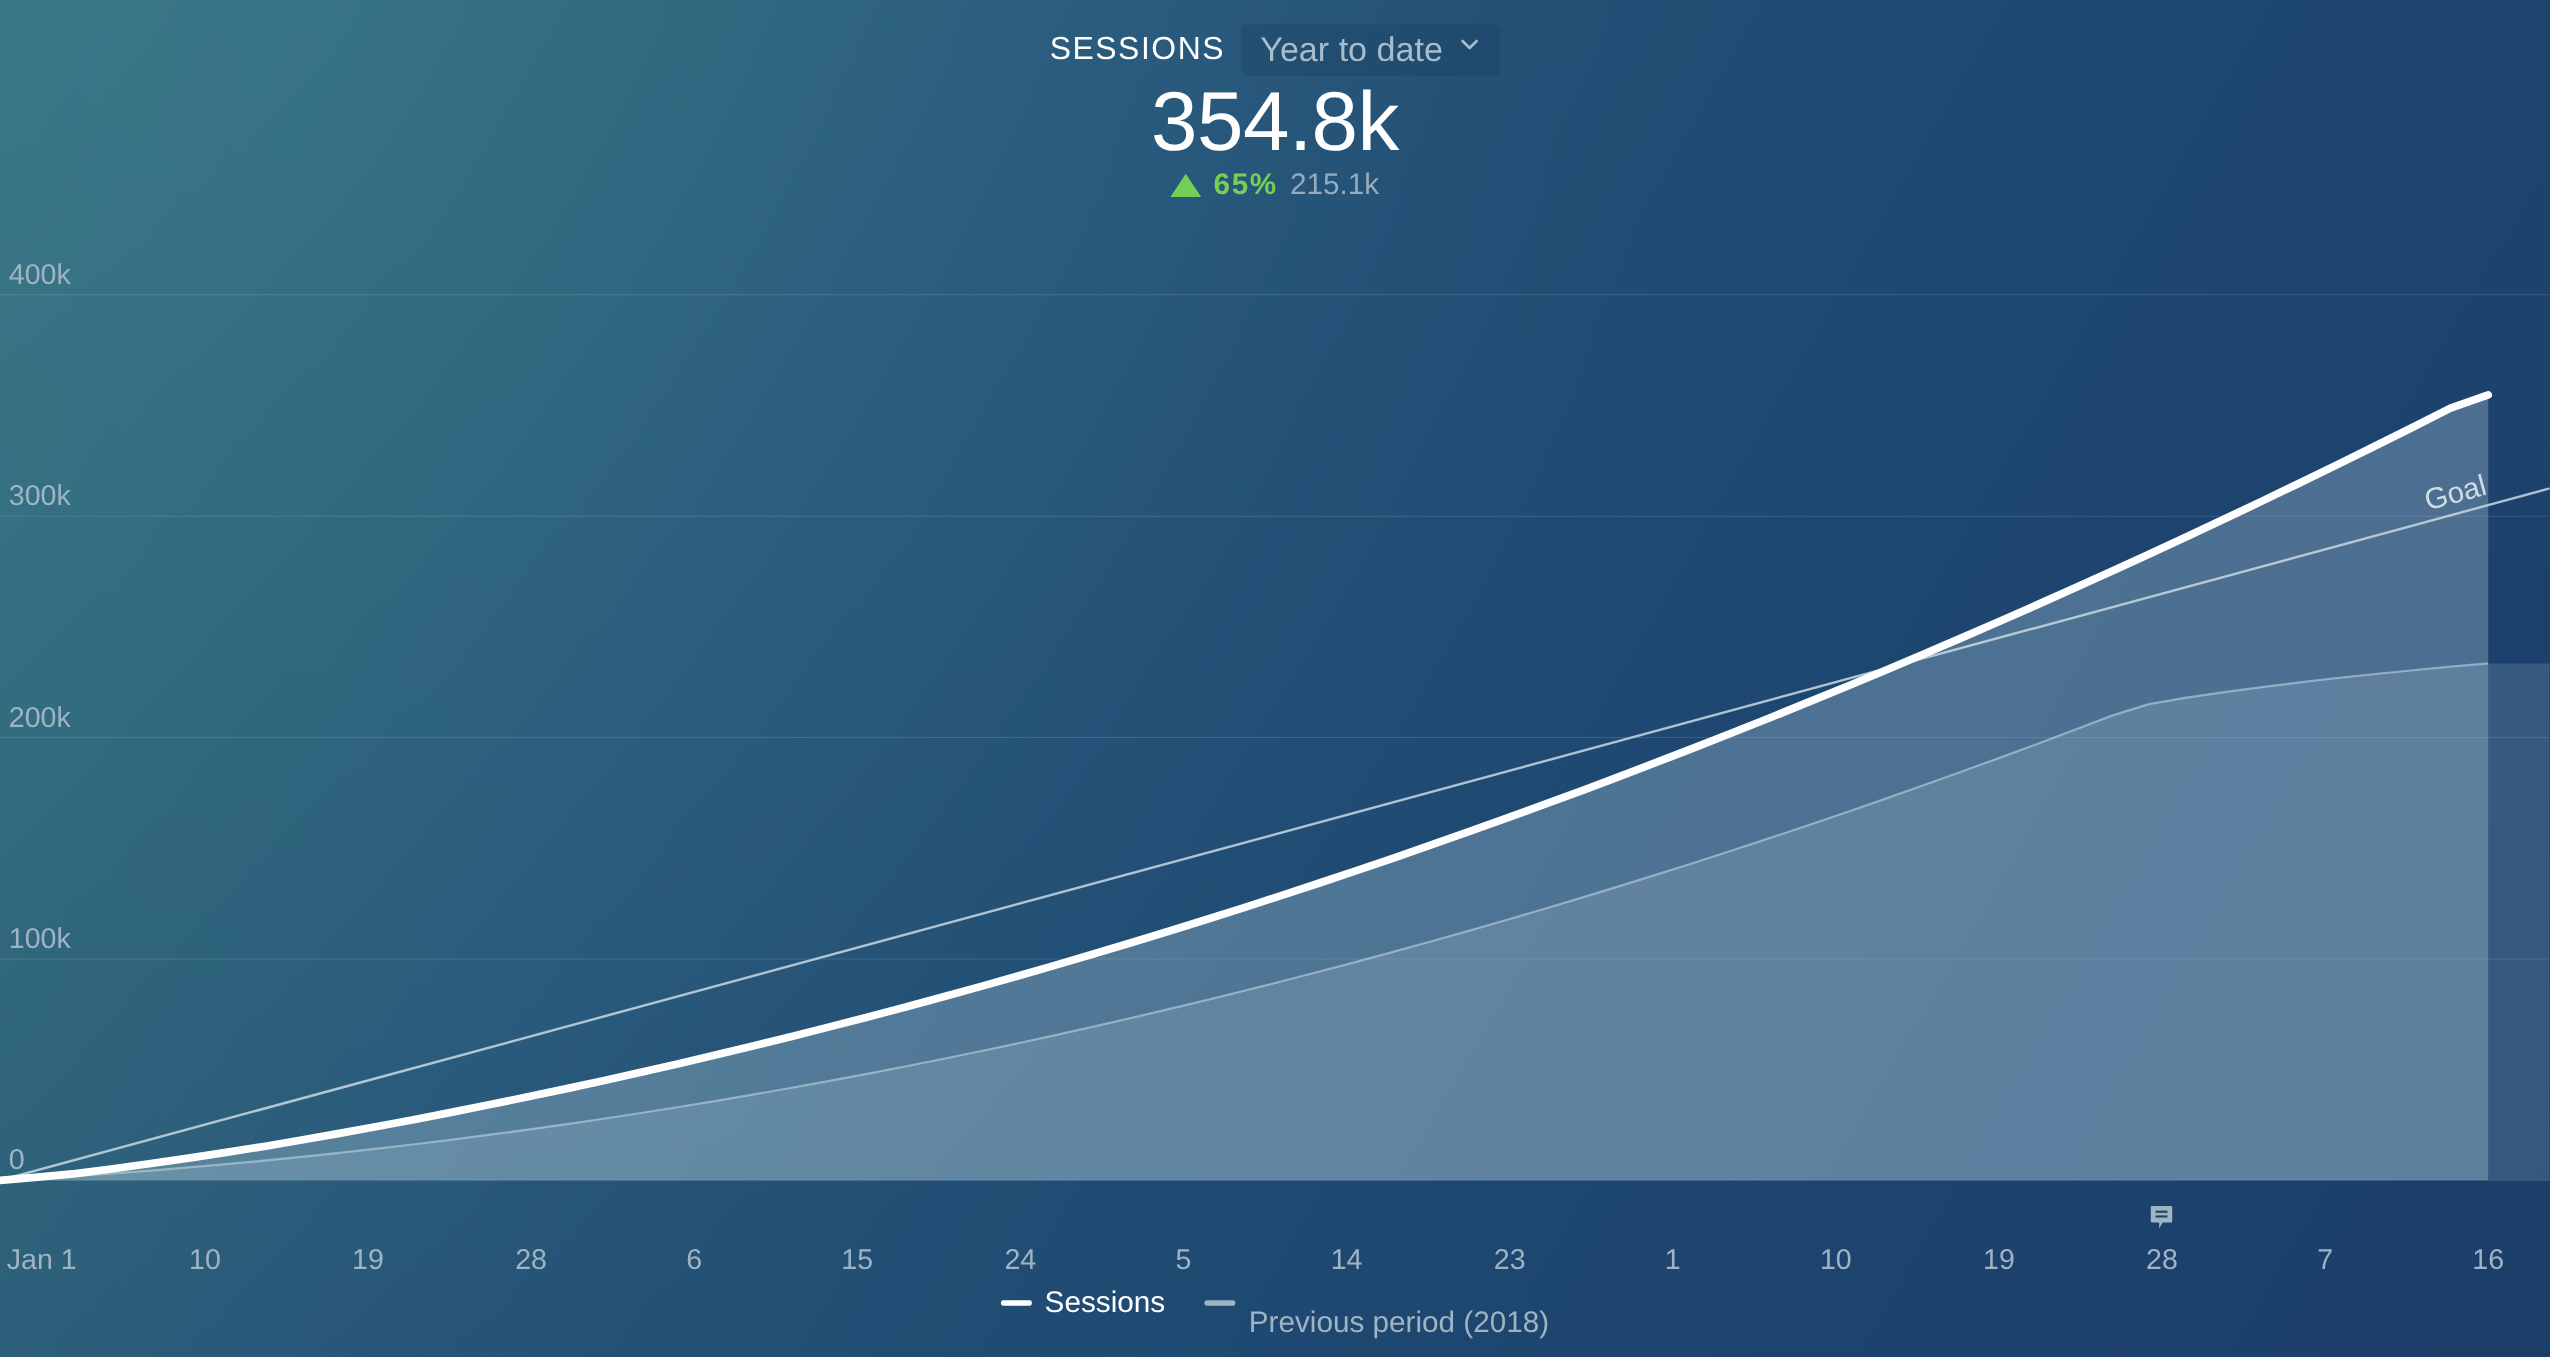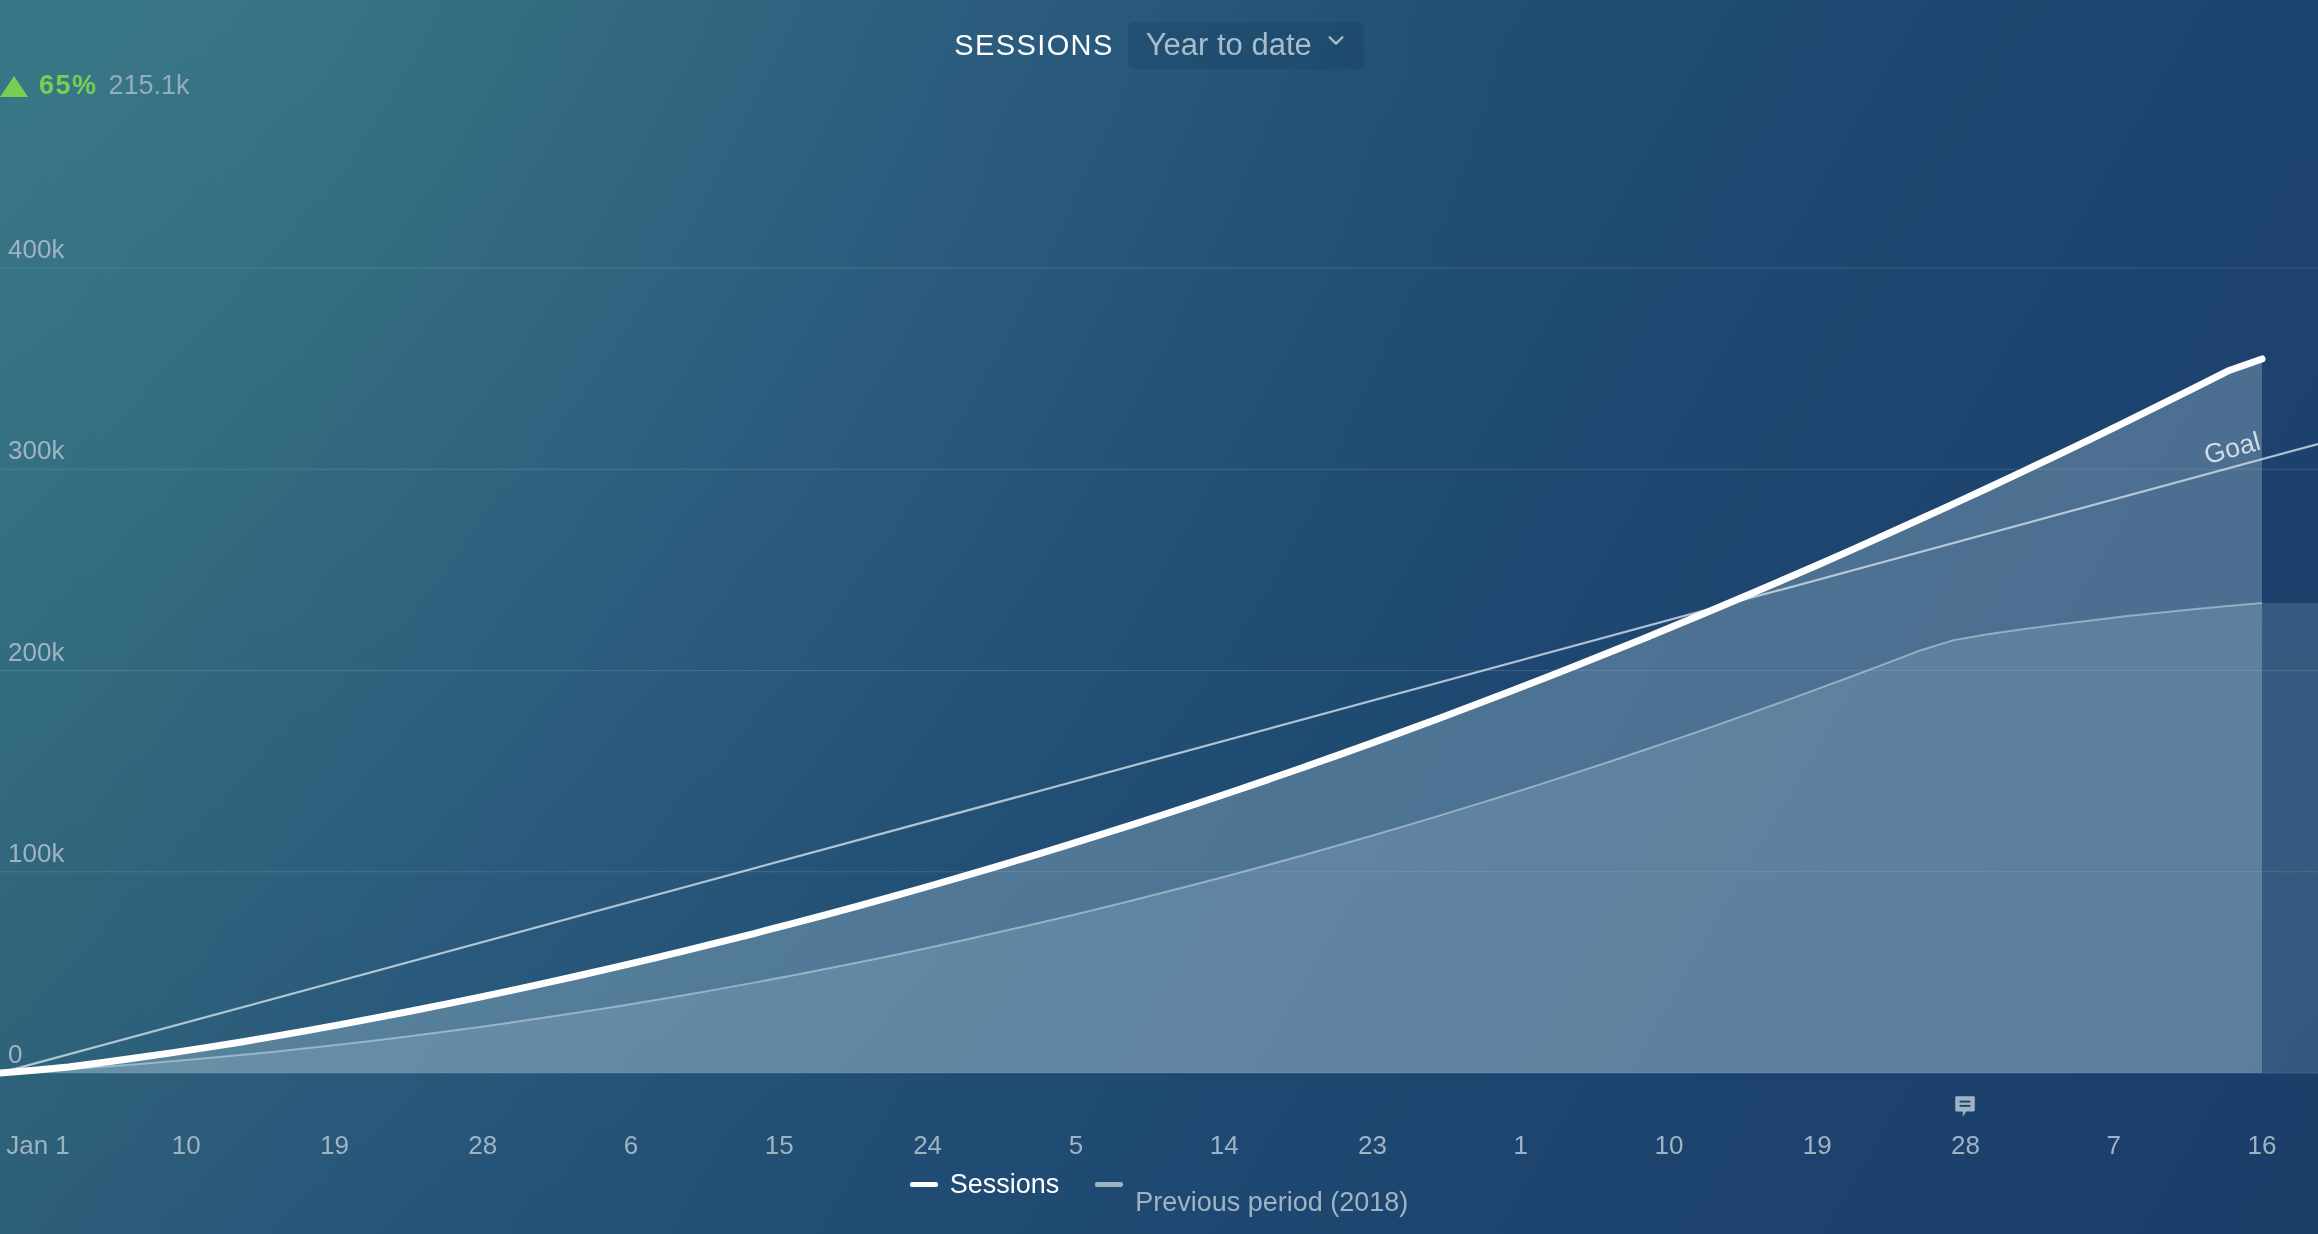--- a/index.html
+++ b/index.html
@@ -84,21 +84,21 @@
     font-size: 76px;
     font-weight: 300;
     color: #ffffff;
     line-height: 1.02;
     letter-spacing: -0.5px;
   }
   .delta-row {
     margin-top: 2px;
     display: flex;
     align-items: center;
-    justify-content: flex-start;
+    justify-content: center;
     gap: 11px;
     font-size: 27px;
   }
   .tri {
     width: 0; height: 0;
     border-left: 14px solid transparent;
     border-right: 14px solid transparent;
     border-bottom: 21px solid #76cf55;
     display: block;
     position: relative;
@@ -254,20 +254,21 @@
   <div class="header">
     <div class="header-row">
       <div class="metric-title">SESSIONS</div>
       <div class="range-picker">
         <span class="range-label">Year to date</span>
         <svg class="chev" viewBox="0 0 24 24">
           <path d="M5 9 L12 16 L19 9" fill="none" stroke="#a8bdcc" stroke-width="2.6" stroke-linecap="round" stroke-linejoin="round"></path>
         </svg>
       </div>
     </div>
+    <div class="big-value">354.8k</div>
     <div class="delta-row">
       <span class="tri"></span>
       <span class="delta-pct">65%</span>
       <span class="delta-prev">215.1k</span>
     </div>
   </div>
 
   <div class="legend">
     <div class="legend-item">
       <span class="legend-swatch" id="sw0" style="background: rgb(255, 255, 255);"></span>

